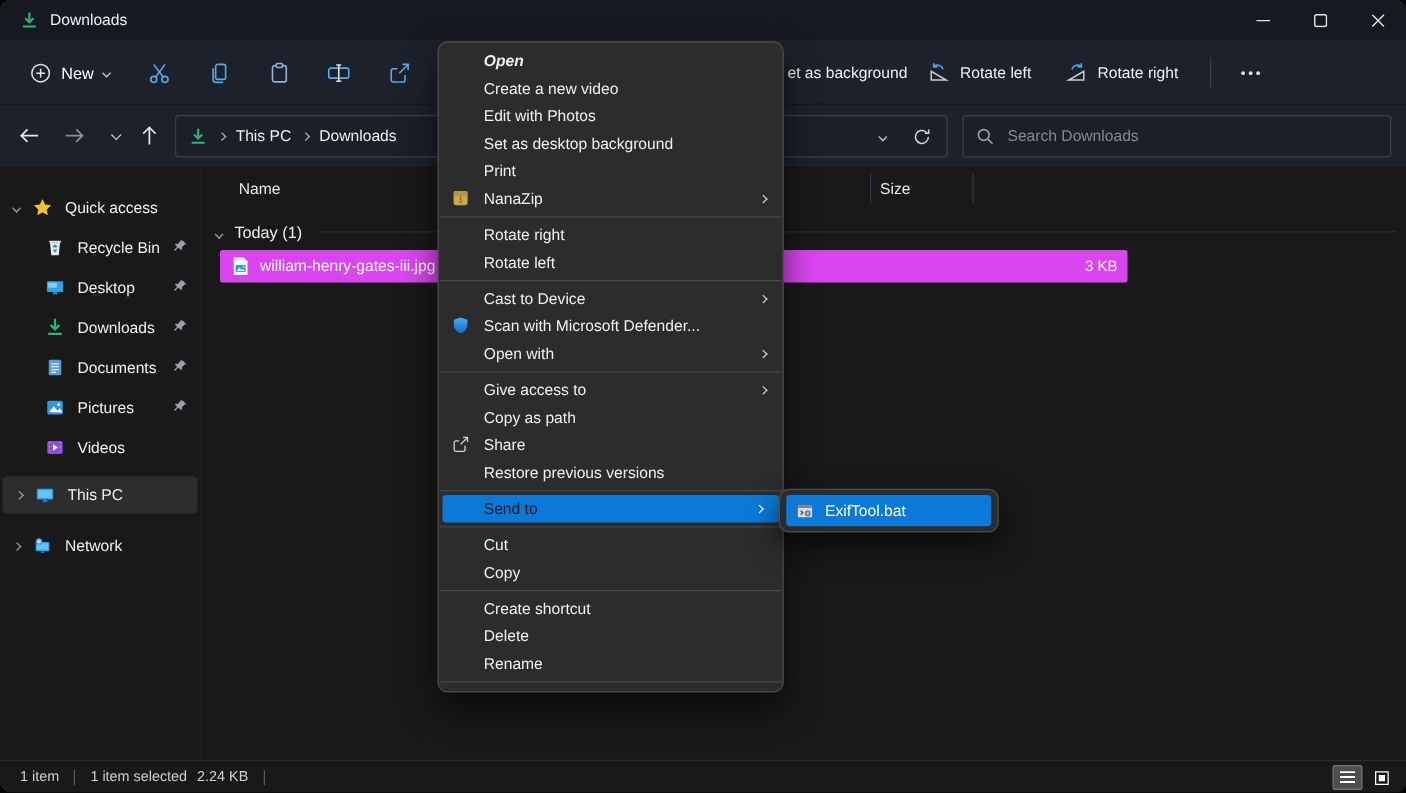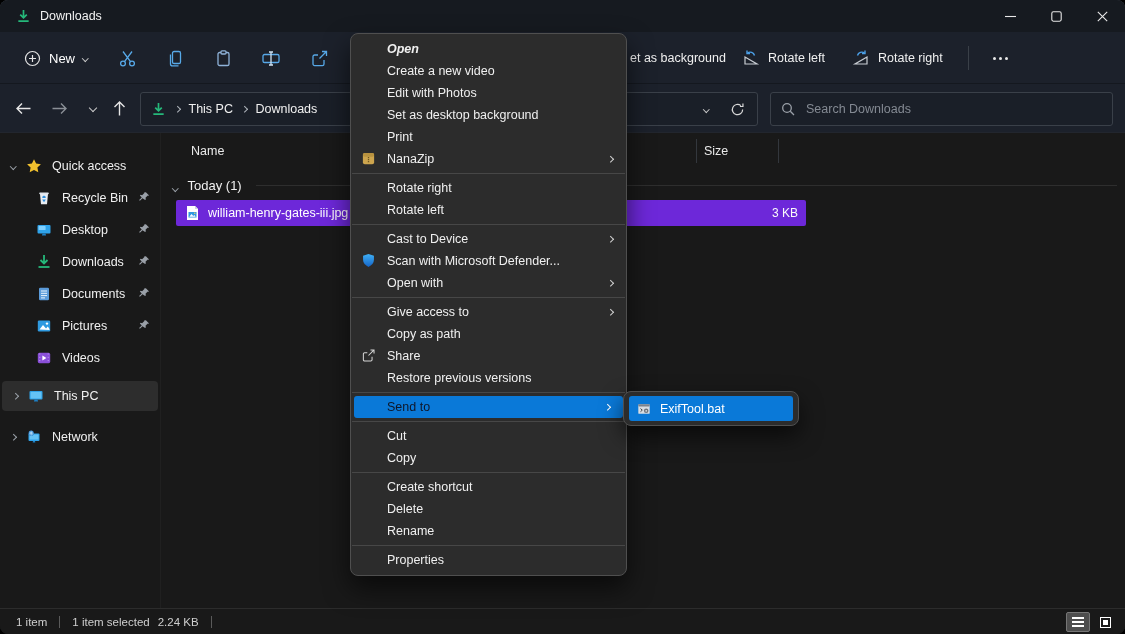--- a/index.html
+++ b/index.html
@@ -47,21 +47,21 @@
   .indent1 .sr-chev{flex-basis:36px;width:36px;}
   
   .main{position:absolute;left:160px;top:133px;right:0;bottom:26px;background:#191919;border-left:1px solid #202020;}
   .col-name{position:absolute;left:30px;top:11px;font-size:12.5px;color:#e9e9e9;}
   .col-size{position:absolute;left:543px;top:11px;font-size:12.5px;color:#e9e9e9;}
   .col-div{position:absolute;top:6px;width:1px;height:24px;background:#33373d;}
   .group-row{position:absolute;left:0;top:40px;right:0;height:24px;display:flex;align-items:center;}
   .group-chev{margin-left:12px;color:#9aa0a8;}
   .group-label{margin-left:10px;font-size:13px;color:#f0f0f0;}
   .group-line{flex:1;height:1px;background:#2e2e2e;margin:0 8px 0 14px;}
-  .file-row{position:absolute;left:15px;top:67px;width:630px;height:26px;background:#6d28d9;border-radius:2px;display:flex;align-items:center;padding-left:9px;}
+  .file-row{position:absolute;left:15px;top:67px;width:726px;height:26px;background:#d946ef;border-radius:2px;display:flex;align-items:center;padding-left:9px;}
   .file-name{margin-left:8px;font-size:12.5px;color:#fff;}
   .file-size{position:absolute;right:8px;font-size:12px;color:#fafafa;}
   
   .menu{position:absolute;left:350px;top:33px;width:277px;background:#2c2c2c;border:1px solid #4f4f4f;border-radius:8px;box-shadow:0 12px 26px rgba(0,0,0,.6);padding:4px 0;z-index:40;}
   .mi{position:relative;height:22px;display:flex;align-items:center;padding:0 14px 0 36px;font-size:12.5px;color:#f0f0f0;}
   .mi.bold{font-weight:bold;font-style:italic;}
   .mi .mi-ico{position:absolute;left:10px;top:3px;width:16px;height:16px;}
   .mi .mi-arrow{position:absolute;right:14px;color:#cfcfcf;}
   .mi.hl{background:#0a79d8;margin:0 3px;padding:0 11px 0 33px;border-radius:3px;color:#0f172a;}
   .mi.hl .mi-arrow{color:#fff;}
@@ -524,23 +524,20 @@
     <div class="mi">
         <span>Create shortcut</span>
       </div>
     <div class="mi">
         <span>Delete</span>
       </div>
     <div class="mi">
         <span>Rename</span>
       </div>
     <div class="msep"></div>
-    <div class="mi">
-        <span>Properties</span>
-      </div>
   </div>
 
   <div class="submenu">
     <div class="sub-item">
       <span>
           <svg width="14" height="14" viewBox="0 0 16 16">
             <rect x="1.5" y="2.5" width="13" height="11" rx="1" fill="#d9dde2"></rect>
             <rect x="1.5" y="2.5" width="13" height="2.6" rx="1" fill="#7b828c"></rect>
             <circle cx="10.5" cy="10" r="2.6" fill="#6e757e"></circle>
             <circle cx="10.5" cy="10" r="1" fill="#d9dde2"></circle>

